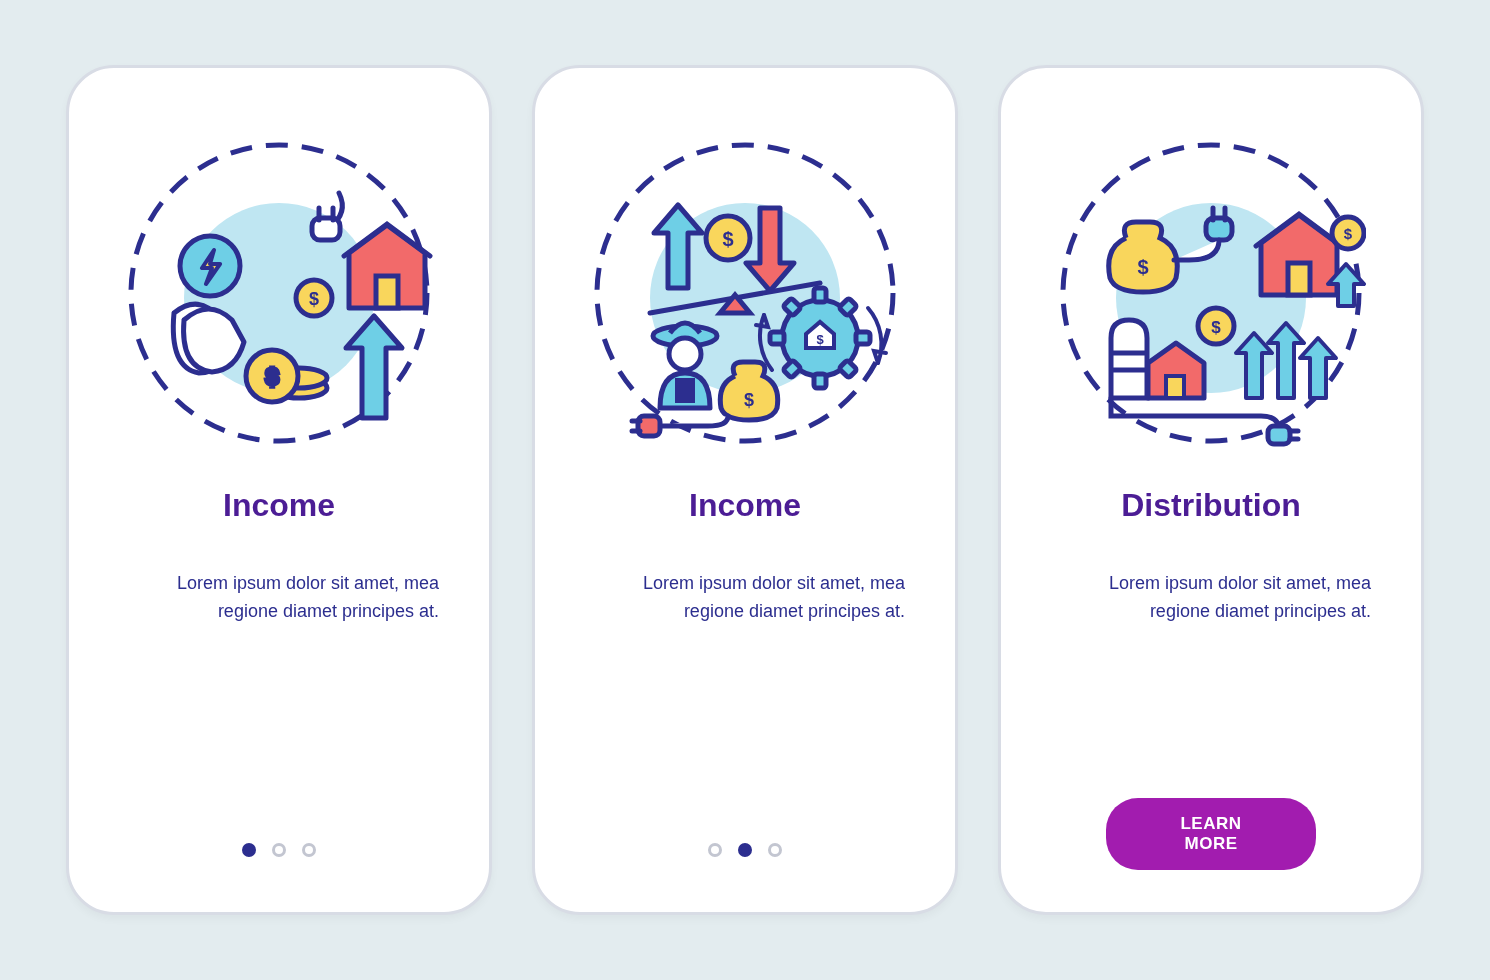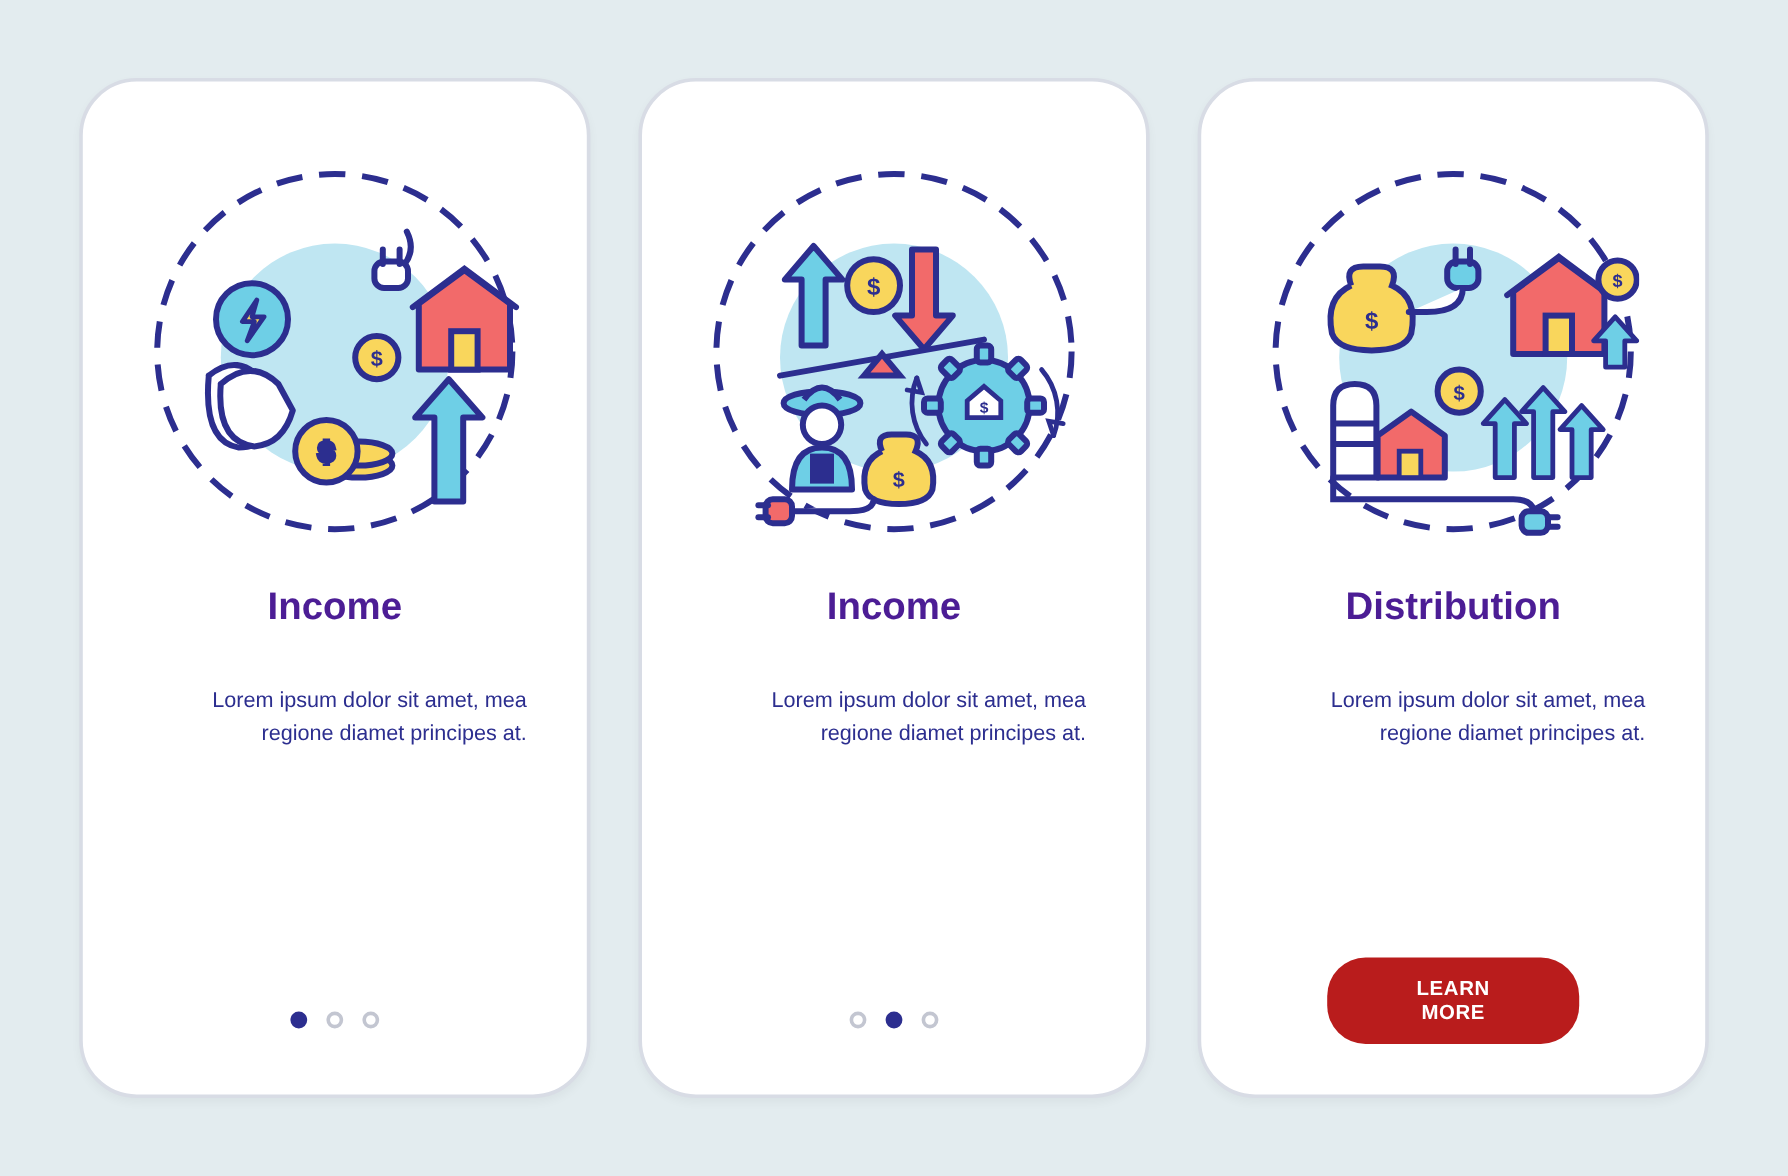--- a/index.html
+++ b/index.html
@@ -69,21 +69,21 @@
   }
   .dot.active {
     border-color: #2c2e8f;
     background: #2c2e8f;
   }
   .cta {
     position: absolute;
     bottom: 42px;
     left: 50%;
     transform: translateX(-50%);
-    background: #b91c1c;
+    background: #a21caf;
     color: #fff;
     border: none;
     font-weight: 800;
     font-size: 17px;
     letter-spacing: 0.5px;
     padding: 16px 48px;
     border-radius: 32px;
     cursor: pointer;
   }
 </style>

